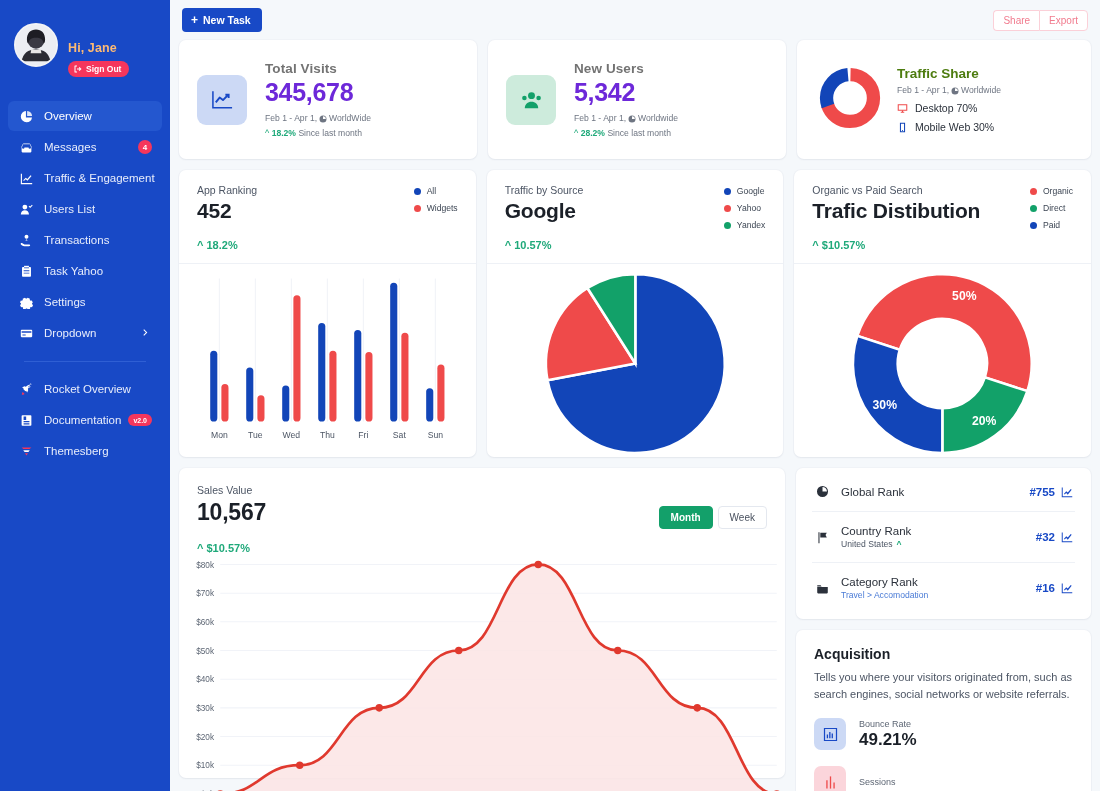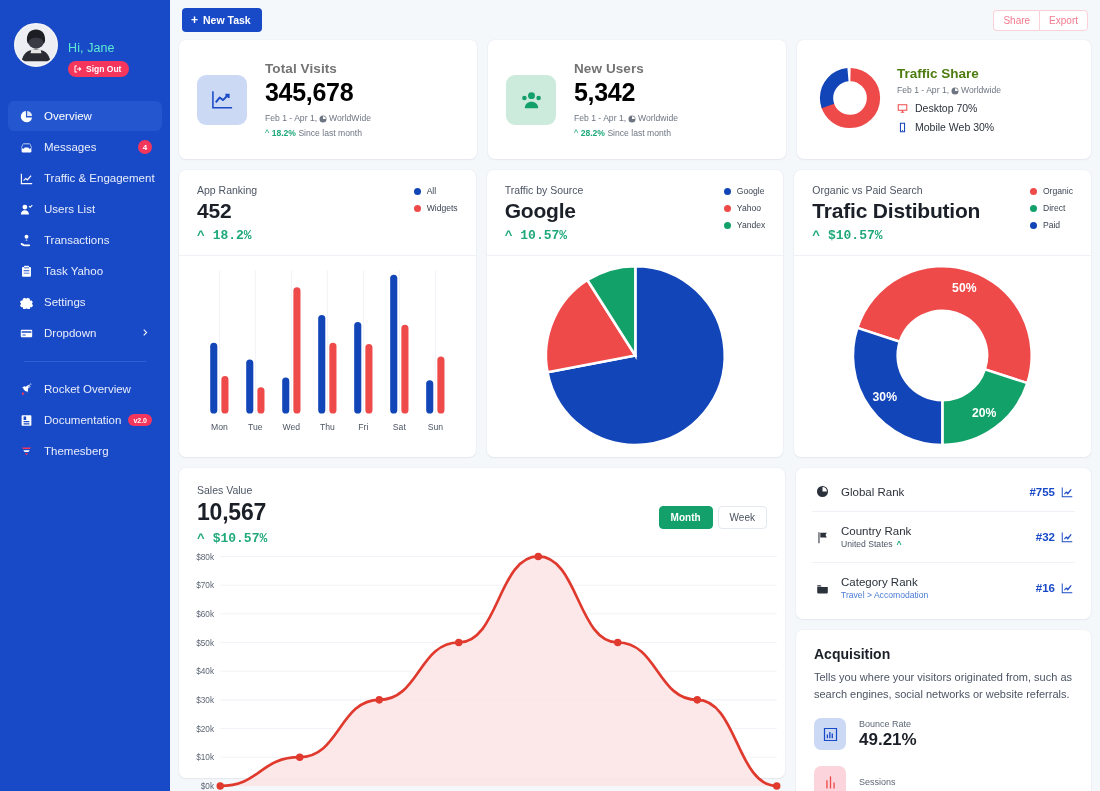--- a/index.html
+++ b/index.html
@@ -22,21 +22,21 @@
   .profile { display: flex; align-items: center; padding: 13px 0 0 14px; }
   .avatar {
     width: 44px; height: 44px; border-radius: 50%;
     background: #e9e9ee;
     overflow: hidden; flex: 0 0 44px;
     position: relative;
     border: 2px solid #f2f3f6;
   }
   .avatar svg { display: block; width: 100%; height: 100%; }
   .profile-right { margin-left: 10px; }
-  .hi { color: #5eead4; font-size: 12.5px; font-weight: normal; letter-spacing: .1px; margin-top: 28px; }
+  .hi { color: #fdba74; font-size: 12.5px; font-weight: bold; letter-spacing: .1px; margin-top: 28px; }
   .signout {
     margin-top: 6px;
     display: inline-flex; align-items: center; gap: 4px;
     background: #f5365c; color: #fff;
     font-size: 8.5px; font-weight: bold;
     border-radius: 10px; padding: 3px 8px 3px 6px;
     border: none; cursor: pointer;
     font-family: "Liberation Sans", sans-serif;
   }
   .signout svg { width: 8px; height: 8px; }
@@ -114,21 +114,21 @@
   .statcard { display: flex; align-items: center; height: 119px; padding: 0 18px; }
   .staticon {
     width: 50px; height: 50px; border-radius: 9px; flex: 0 0 50px;
     display: flex; align-items: center; justify-content: center;
     margin-right: 18px;
   }
   .staticon.blue { background: #ccd9f5; }
   .staticon.green { background: #cdebdc; }
   .staticon svg { width: 23px; height: 23px; }
   .stat-title { font-size: 13.5px; font-weight: bold; color: #737373; letter-spacing: .1px; }
-  .stat-value { font-size: 25px; font-weight: bold; color: #000000; margin-top: 2px; letter-spacing: -.3px; }
+  .stat-value { font-size: 25px; font-weight: bold; color: #6d28d9; margin-top: 2px; letter-spacing: -.3px; }
   .stat-sub { font-size: 8.6px; color: #6e7582; margin-top: 6px; display: flex; align-items: center; gap: 2px; }
   .stat-sub svg { width: 8px; height: 8px; fill: #6e7582; position: relative; top: .5px; }
   .stat-delta { font-size: 8.6px; color: #2f8f6a; margin-top: 5px; }
   .stat-delta b { color: #1fa97a; font-weight: bold; }
   .stat-delta .arrow { color: #1fa97a; font-size: 9px; }
   .stat-delta .muted { color: #6e7582; }
 
   
   .sharecard { display: flex; align-items: center; height: 119px; padding: 0 16px; }
   .sharedonut { flex: 0 0 62px; margin-right: 16px; margin-left: 6px; }
@@ -137,21 +137,21 @@
   .share-sub svg { width: 8px; height: 8px; fill: #6e7582; position: relative; top: .5px; }
   .share-row { display: flex; align-items: center; gap: 7px; font-size: 10.5px; color: #2b313b; margin-top: 7px; }
   .share-row svg { width: 11px; height: 11px; }
 
   
   .chartcard { height: 287px; display: flex; flex-direction: column; justify-content: space-between; }
   .chart-head { padding: 14px 18px 12px 18px; display: flex; }
   .chart-head-left { min-width: 0; }
   .ch-label { font-size: 10.5px; color: #4c5564; }
   .ch-big { font-size: 21px; font-weight: bold; color: #1b2028; margin-top: 3px; letter-spacing: -.2px; }
-  .ch-delta { font-size: 13px; color: #1fa97a; font-weight: bold; margin-top: 5px; font-family: Liberation Mono, monospace; }
+  .ch-delta { font-size: 11px; color: #1fa97a; font-weight: bold; margin-top: 16px; }
   .legend { margin-left: auto; padding-top: 2px; }
   .legend-item { display: flex; align-items: center; gap: 6px; font-size: 8.6px; color: #3d4654; margin-bottom: 7px; white-space: nowrap; }
   .dot { width: 7px; height: 7px; border-radius: 50%; flex: 0 0 7px; }
   .chart-body { flex: 1 1 auto; border-top: 1px solid #eef1f6; position: relative; }
 
   
   .salescard { height: 310px; display: flex; flex-direction: column; }
   .sales-head { padding: 16px 18px 0 18px; display: flex; }
   .seg2 { margin-left: auto; display: flex; gap: 5px; align-items: flex-start; padding-top: 22px; }
   .seg2 button {

